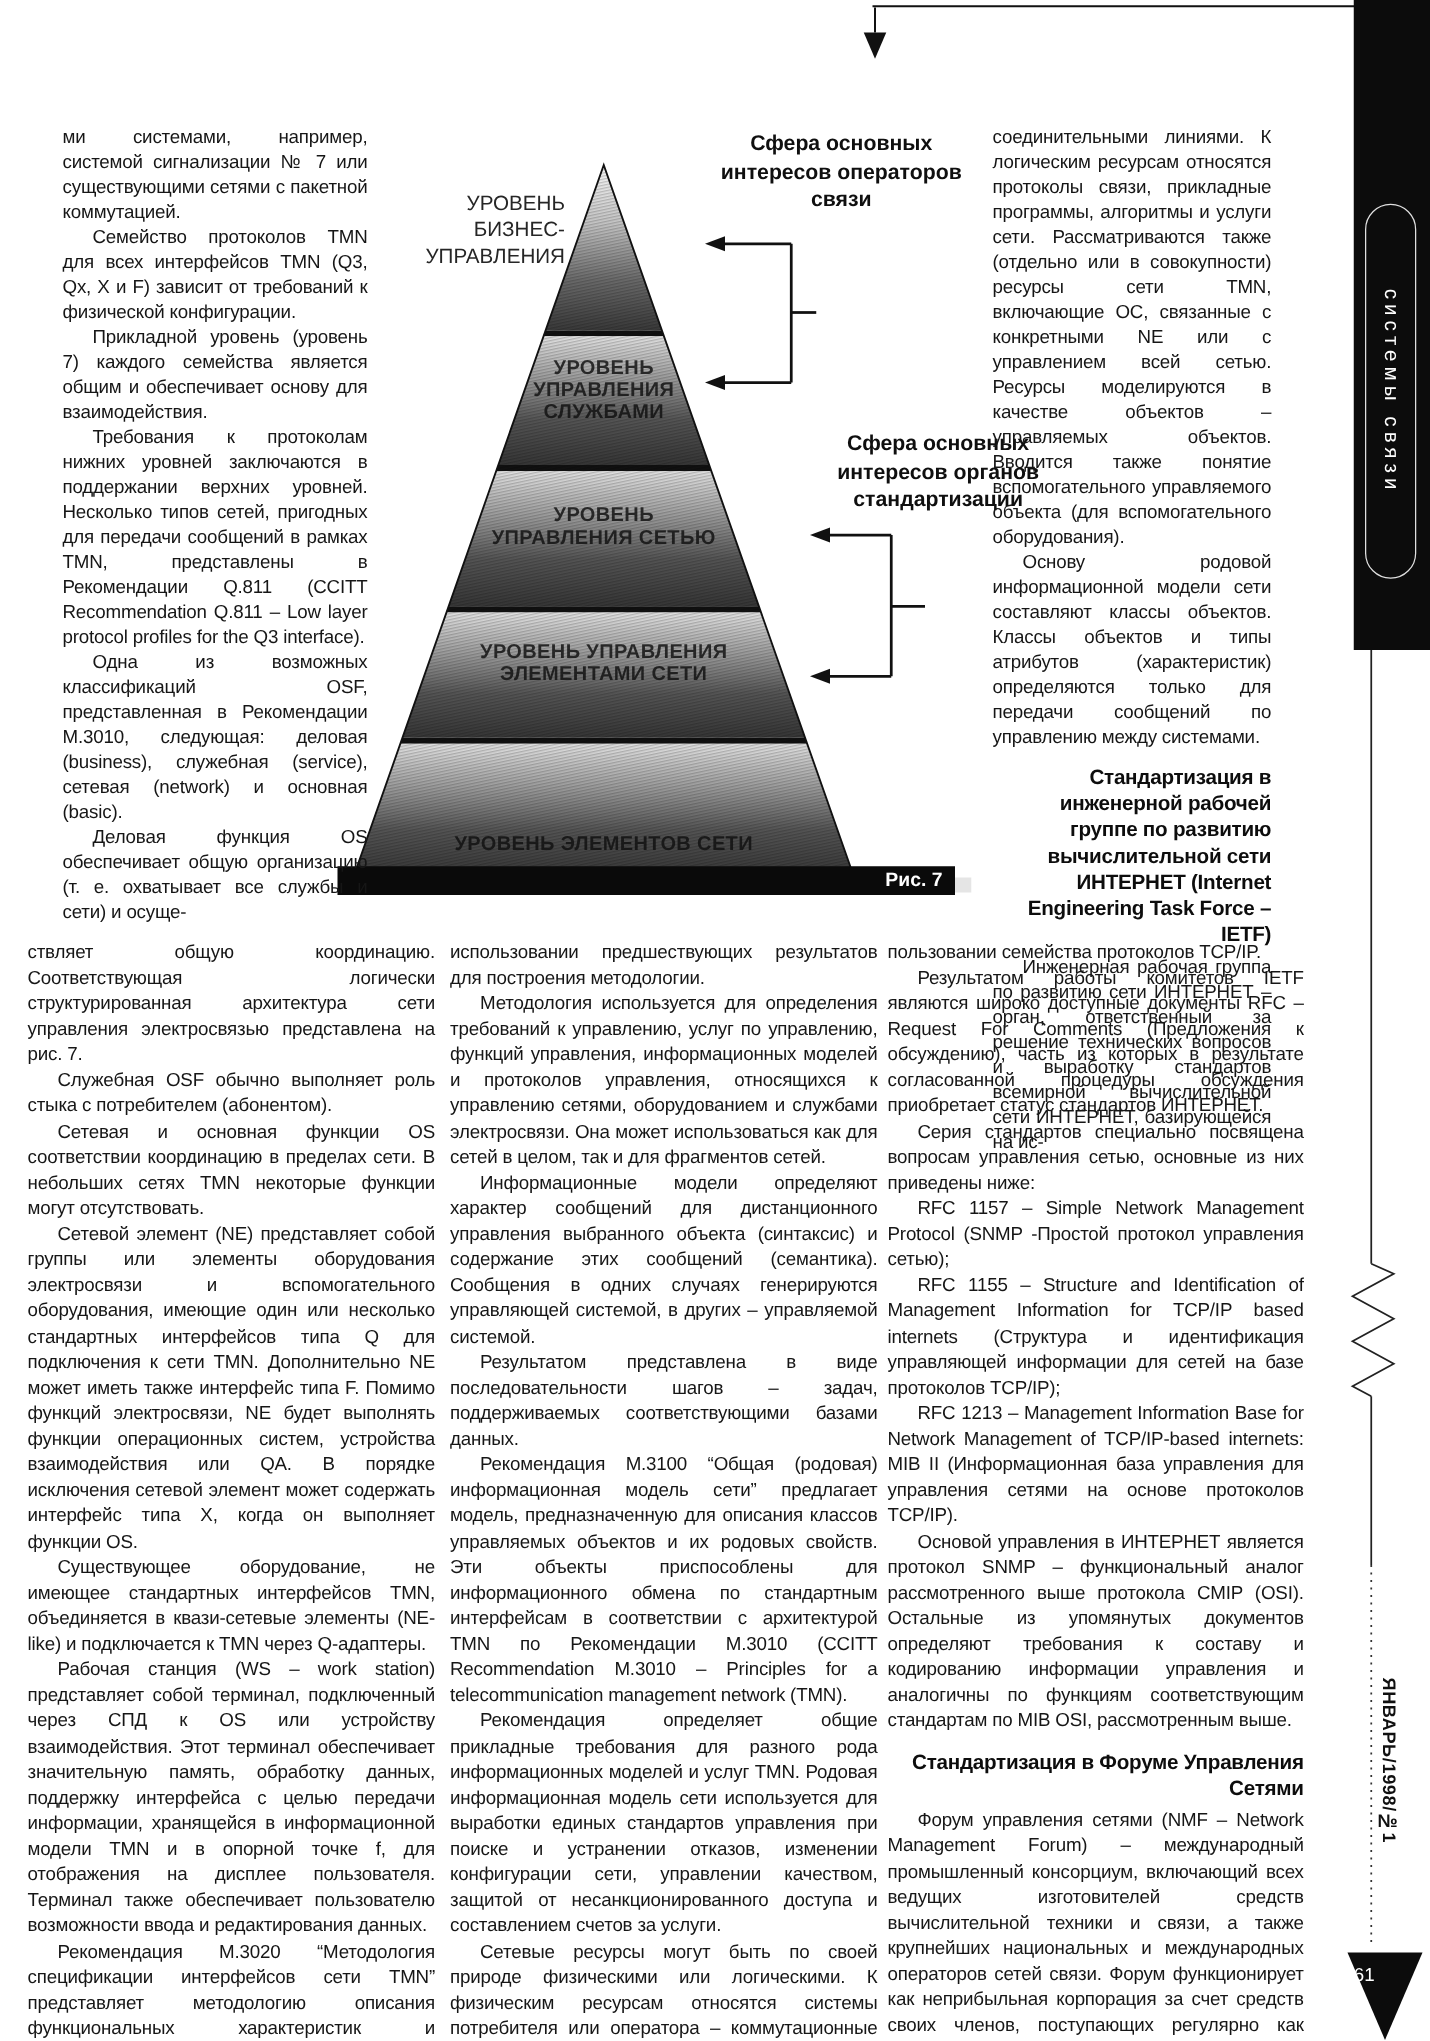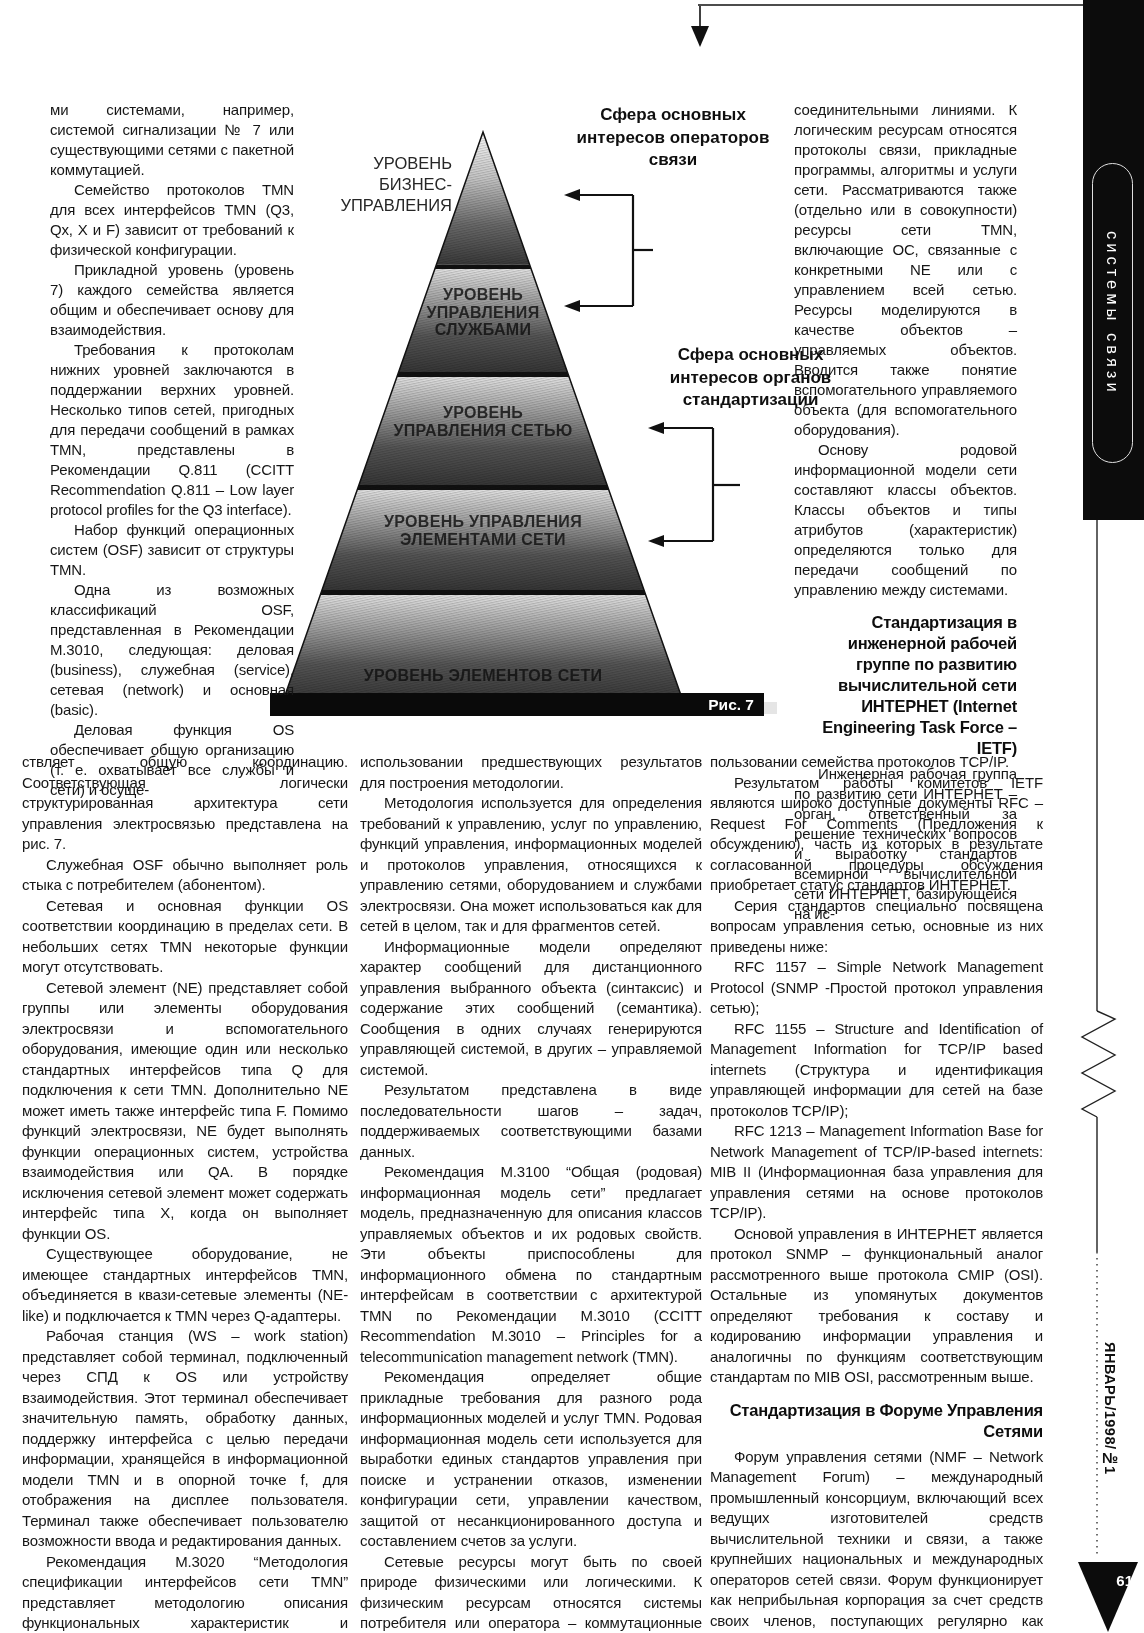--- a/index.html
+++ b/index.html
@@ -27,22 +27,22 @@
                padding-right:10px;box-sizing:border-box;}
   
   .side-bar{position:absolute;left:1083px;top:0;width:61px;height:520px;background:#0c0c0c;}
   .side-tab{position:absolute;left:9px;top:163px;width:41px;height:300px;
             border:1.5px solid #e0e0e0;border-radius:21px;box-sizing:border-box;
             display:flex;align-items:center;justify-content:center;}
   .side-tab-text{writing-mode:vertical-rl;color:#ffffff;font-size:16.5px;letter-spacing:4px;
                  white-space:nowrap;}
   .issue-text{position:absolute;left:1102px;top:1342px;writing-mode:vertical-rl;
               font-size:14.5px;font-weight:bold;color:#101010;letter-spacing:.5px;white-space:nowrap;}
-  .page-num{position:absolute;left:1083px;top:1572px;width:50px;text-align:right;
-            color:#ffffff;font-weight:bold;font-size:15px;}
+  .page-num{position:absolute;left:1083px;top:1572px;width:50px;text-align:left;
+            color:#ffffff;font-weight:normal;font-size:15px;}
 </style>
 </head>
 <body>
 
 <div class="page">
 
   <svg class="decor-svg" width="1144" height="1633" viewBox="0 0 1144 1633">
     <defs>
       <linearGradient id="g1" gradientUnits="userSpaceOnUse" x1="0" y1="132" x2="0" y2="264">
         <stop offset="0" stop-color="#fbfbfb"></stop>
@@ -163,21 +163,20 @@
   </div>
 
   <div class="issue-text">ЯНВАРЬ/1998/№1</div>
   <div class="page-num">61</div>
 
   <div class="col ct" style="left:36px;top:100px;width:244px;margin-left:14px;">
       <p class="noind">ми системами, например, системой сигнализации № 7 или существующими сетями с пакетной коммутацией.</p>
       <p>Семейство протоколов TMN для всех интерфейсов TMN (Q3, Qx, X и F) зависит от требований к физической конфигурации.</p>
       <p>Прикладной уровень (уровень 7) каждого семейства является общим и обеспечивает основу для взаимодействия.</p>
       <p>Требования к протоколам нижних уровней заключаются в поддержании верхних уровней. Несколько типов сетей, пригодных для передачи сообщений в рамках TMN, представлены в Рекомендации Q.811 (CCITT Recommendation Q.811 – Low layer protocol profiles for the Q3 interface).</p>
-      <p>Набор функций операционных систем (OSF) зависит от структуры TMN.</p>
       <p>Одна из возможных классификаций OSF, представленная в Рекомендации М.3010, следующая: деловая (business), служебная (service), сетевая (network) и основная (basic).</p>
       <p>Деловая функция OS обеспечивает общую организацию (т. е. охватывает все службы и сети) и осуще-</p>
     </div>
   <div class="col cb" style="left:22px;top:752px;width:326px;">
       <p class="noind">ствляет общую координацию. Соответствующая логически структурированная архитектура сети управления электросвязью представлена на рис. 7.</p>
       <p>Служебная OSF обычно выполняет роль стыка с потребителем (абонентом).</p>
       <p>Сетевая и основная функции OS соответствии координацию в пределах сети. В небольших сетях TMN некоторые функции могут отсутствовать.</p>
       <p>Сетевой элемент (NE) представляет собой группы или элементы оборудования электросвязи и вспомогательного оборудования, имеющие один или несколько стандартных интерфейсов типа Q для подключения к сети TMN. Дополнительно NE может иметь также интерфейс типа F. Помимо функций электросвязи, NE будет выполнять функции операционных систем, устройства взаимодействия или QA. В порядке исключения сетевой элемент может содержать интерфейс типа X, когда он выполняет функции OS.</p>
       <p>Существующее оборудование, не имеющее стандартных интерфейсов TMN, объединяется в квази-сетевые элементы (NE-like) и подключается к TMN через Q-адаптеры.</p>
       <p>Рабочая станция (WS – work station) представляет собой терминал, подключенный через СПД к OS или устройству взаимодействия. Этот терминал обеспечивает значительную память, обработку данных, поддержку интерфейса с целью передачи информации, хранящейся в информационной модели TMN и в опорной точке f, для отображения на дисплее пользователя. Терминал также обеспечивает пользователю возможности ввода и редактирования данных.</p>

